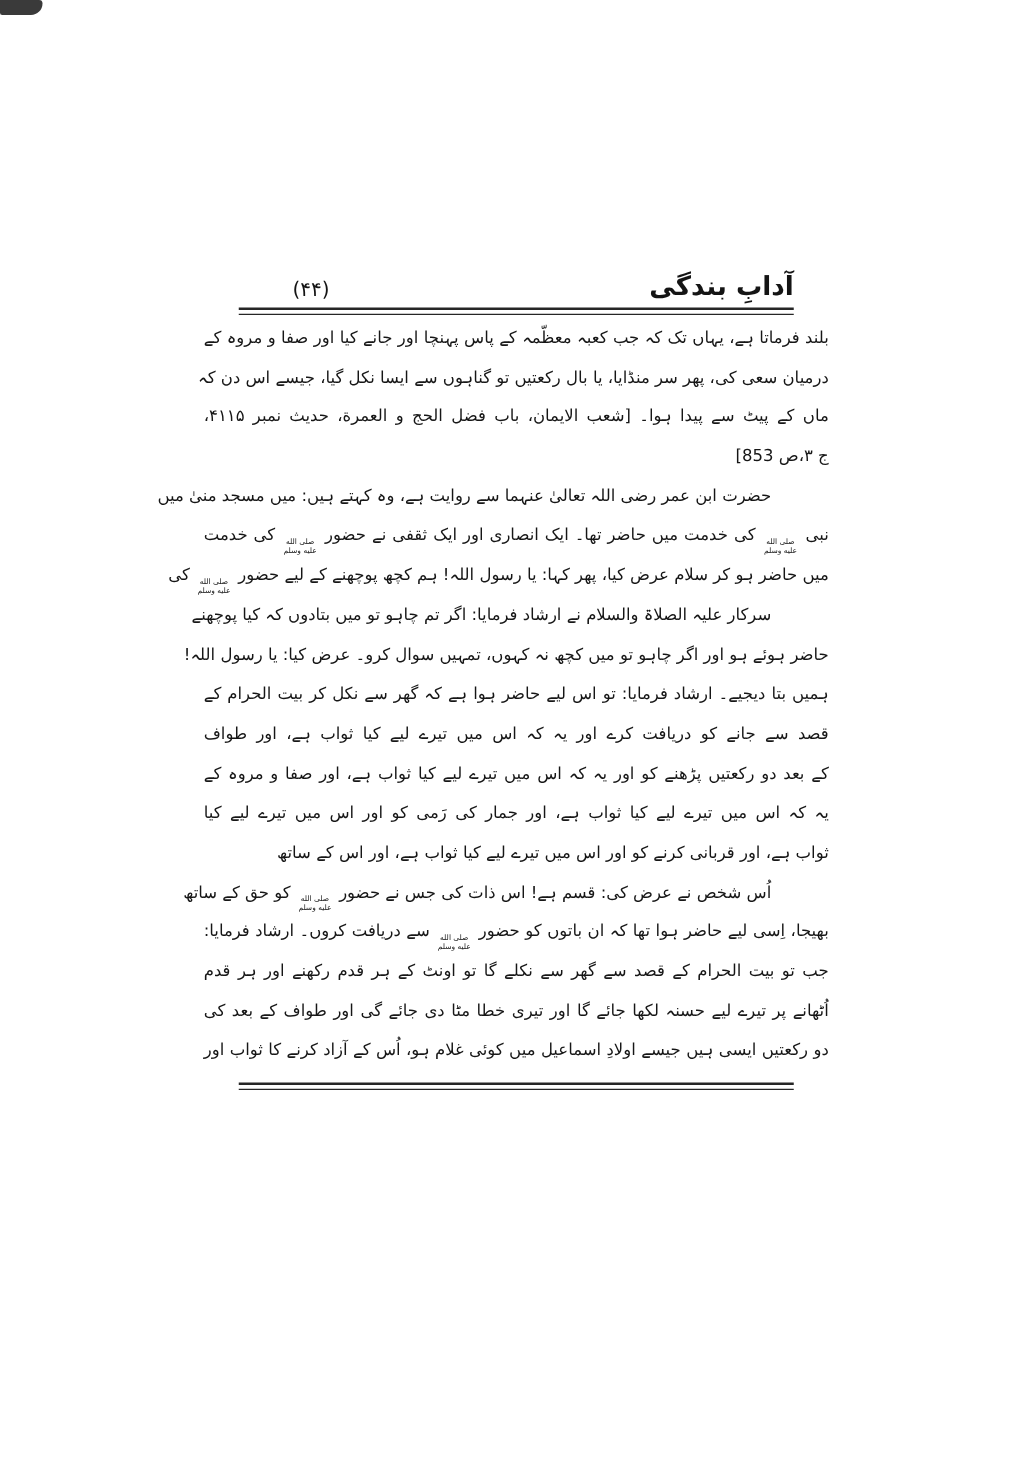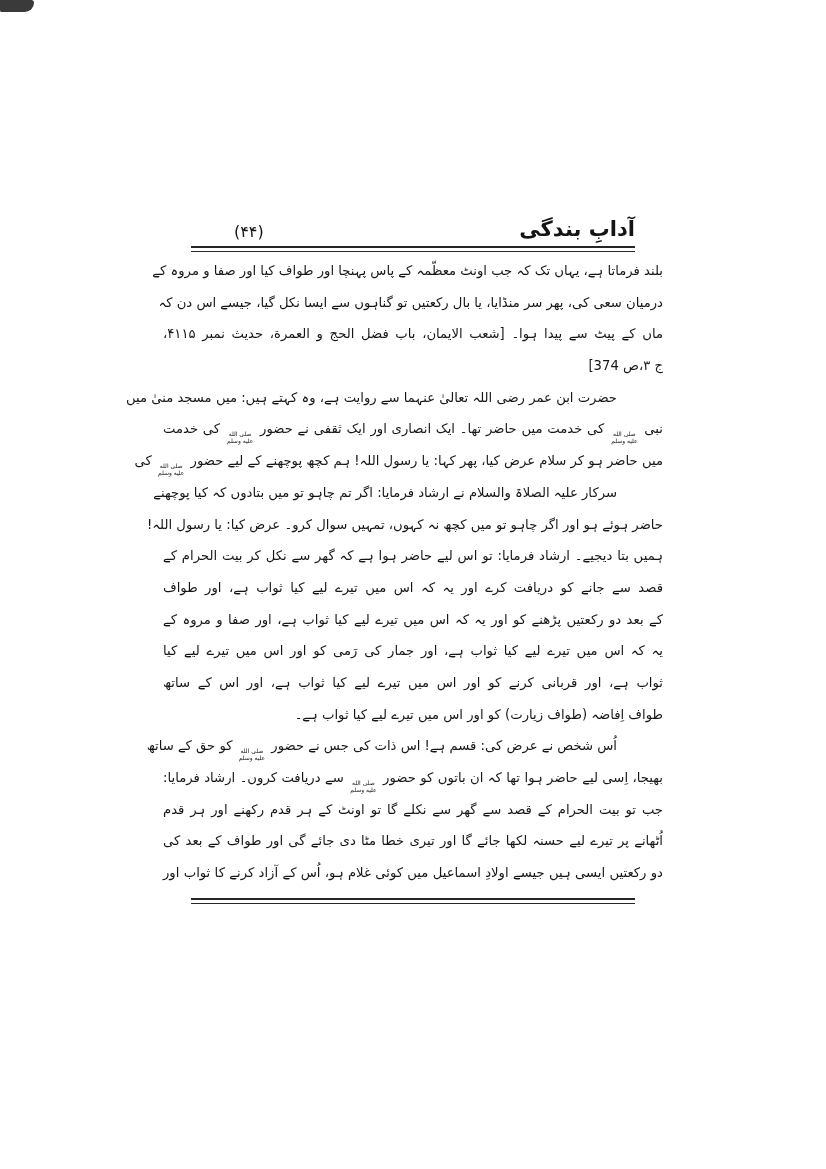--- a/index.html
+++ b/index.html
@@ -88,24 +88,24 @@
   <div class="content">
     <div class="header-row">
       <span class="book-title">آدابِ بندگی</span>
       <span class="page-number">(۴۴)</span>
     </div>
 
     <div class="rule top"></div>
 
     <div class="body-text" id="body-text">
         <div class="para end-here">
-          <div class="line">بلند فرماتا ہے، یہاں تک کہ جب اونٹ معظّمہ کے پاس پہنچا اور طواف کیا اور صفا و مروہ کے</div>
+          <div class="line">بلند فرماتا ہے، یہاں تک کہ جب کعبہ معظّمہ کے پاس پہنچا اور جانے کیا اور صفا و مروہ کے</div>
           <div class="line">درمیان سعی کی، پھر سر منڈایا، یا بال رکعتیں تو گناہوں سے ایسا نکل گیا، جیسے اس دن کہ</div>
           <div class="line">ماں کے پیٹ سے پیدا ہوا۔ [شعب الایمان، باب فضل الحج و العمرة، حدیث نمبر ۴۱۱۵،</div>
-          <div class="line">ج ۳،ص 374]</div>
+          <div class="line">ج ۳،ص 853]</div>
         </div>
         <div class="para indent-first end-here">
           <div class="line">حضرت ابن عمر رضی اللہ تعالیٰ عنہما سے روایت ہے، وہ کہتے ہیں: میں مسجد منیٰ میں</div>
           <div class="line">نبی <span class="saw">
               <i>صلى الله</i>
               <i>عليه وسلم</i>
             </span> کی خدمت میں حاضر تھا۔ ایک انصاری اور ایک ثقفی نے حضور <span class="saw">
               <i>صلى الله</i>
               <i>عليه وسلم</i>
             </span> کی خدمت</div>
@@ -115,21 +115,20 @@
             </span> کی</div>
         </div>
         <div class="para indent-first end-here">
           <div class="line">سرکار علیہ الصلاۃ والسلام نے ارشاد فرمایا: اگر تم چاہو تو میں بتادوں کہ کیا پوچھنے</div>
           <div class="line">حاضر ہوئے ہو اور اگر چاہو تو میں کچھ نہ کہوں، تمہیں سوال کرو۔ عرض کیا: یا رسول اللہ!</div>
           <div class="line">ہمیں بتا دیجیے۔ ارشاد فرمایا: تو اس لیے حاضر ہوا ہے کہ گھر سے نکل کر بیت الحرام کے</div>
           <div class="line">قصد سے جانے کو دریافت کرے اور یہ کہ اس میں تیرے لیے کیا ثواب ہے، اور طواف</div>
           <div class="line">کے بعد دو رکعتیں پڑھنے کو اور یہ کہ اس میں تیرے لیے کیا ثواب ہے، اور صفا و مروہ کے</div>
           <div class="line">یہ کہ اس میں تیرے لیے کیا ثواب ہے، اور جمار کی رَمی کو اور اس میں تیرے لیے کیا</div>
           <div class="line">ثواب ہے، اور قربانی کرنے کو اور اس میں تیرے لیے کیا ثواب ہے، اور اس کے ساتھ</div>
-          <div class="line">طواف اِفاضہ (طواف زیارت) کو اور اس میں تیرے لیے کیا ثواب ہے۔</div>
         </div>
         <div class="para indent-first">
           <div class="line">اُس شخص نے عرض کی: قسم ہے! اس ذات کی جس نے حضور <span class="saw">
               <i>صلى الله</i>
               <i>عليه وسلم</i>
             </span> کو حق کے ساتھ</div>
           <div class="line">بھیجا، اِسی لیے حاضر ہوا تھا کہ ان باتوں کو حضور <span class="saw">
               <i>صلى الله</i>
               <i>عليه وسلم</i>
             </span> سے دریافت کروں۔ ارشاد فرمایا:</div>

